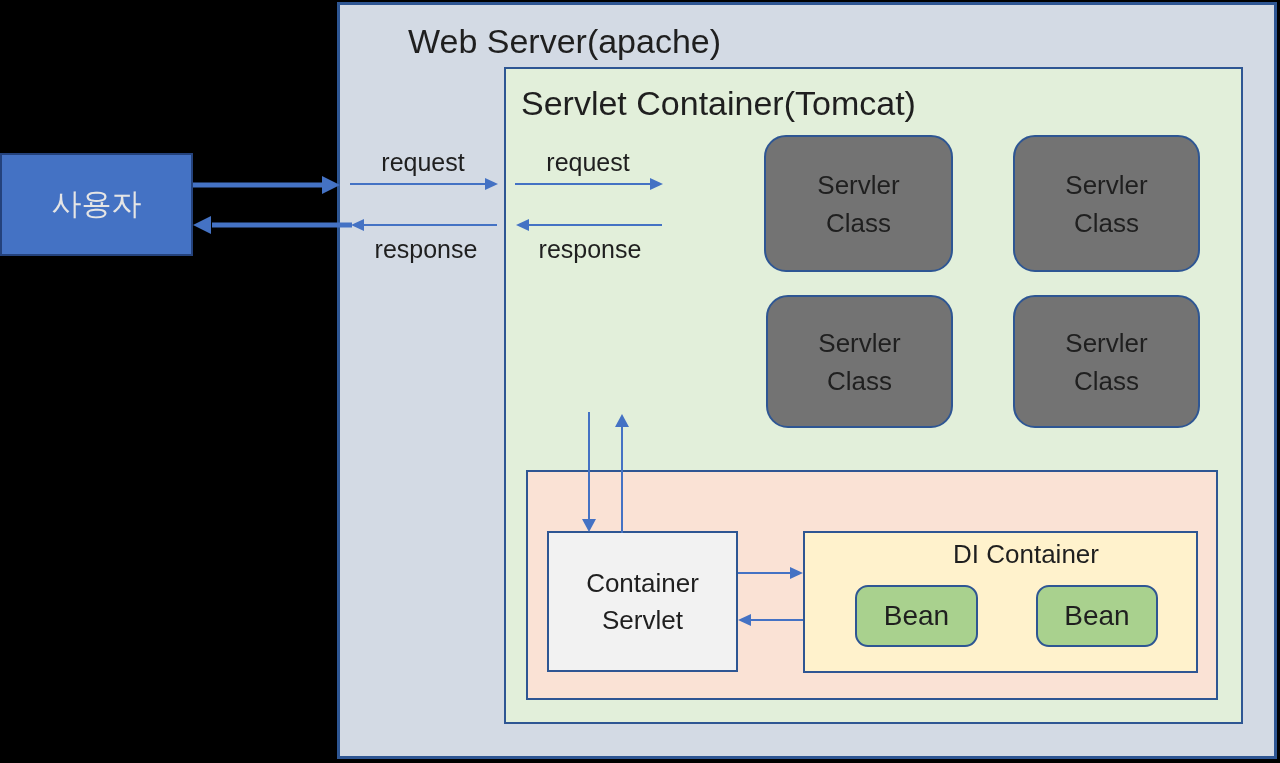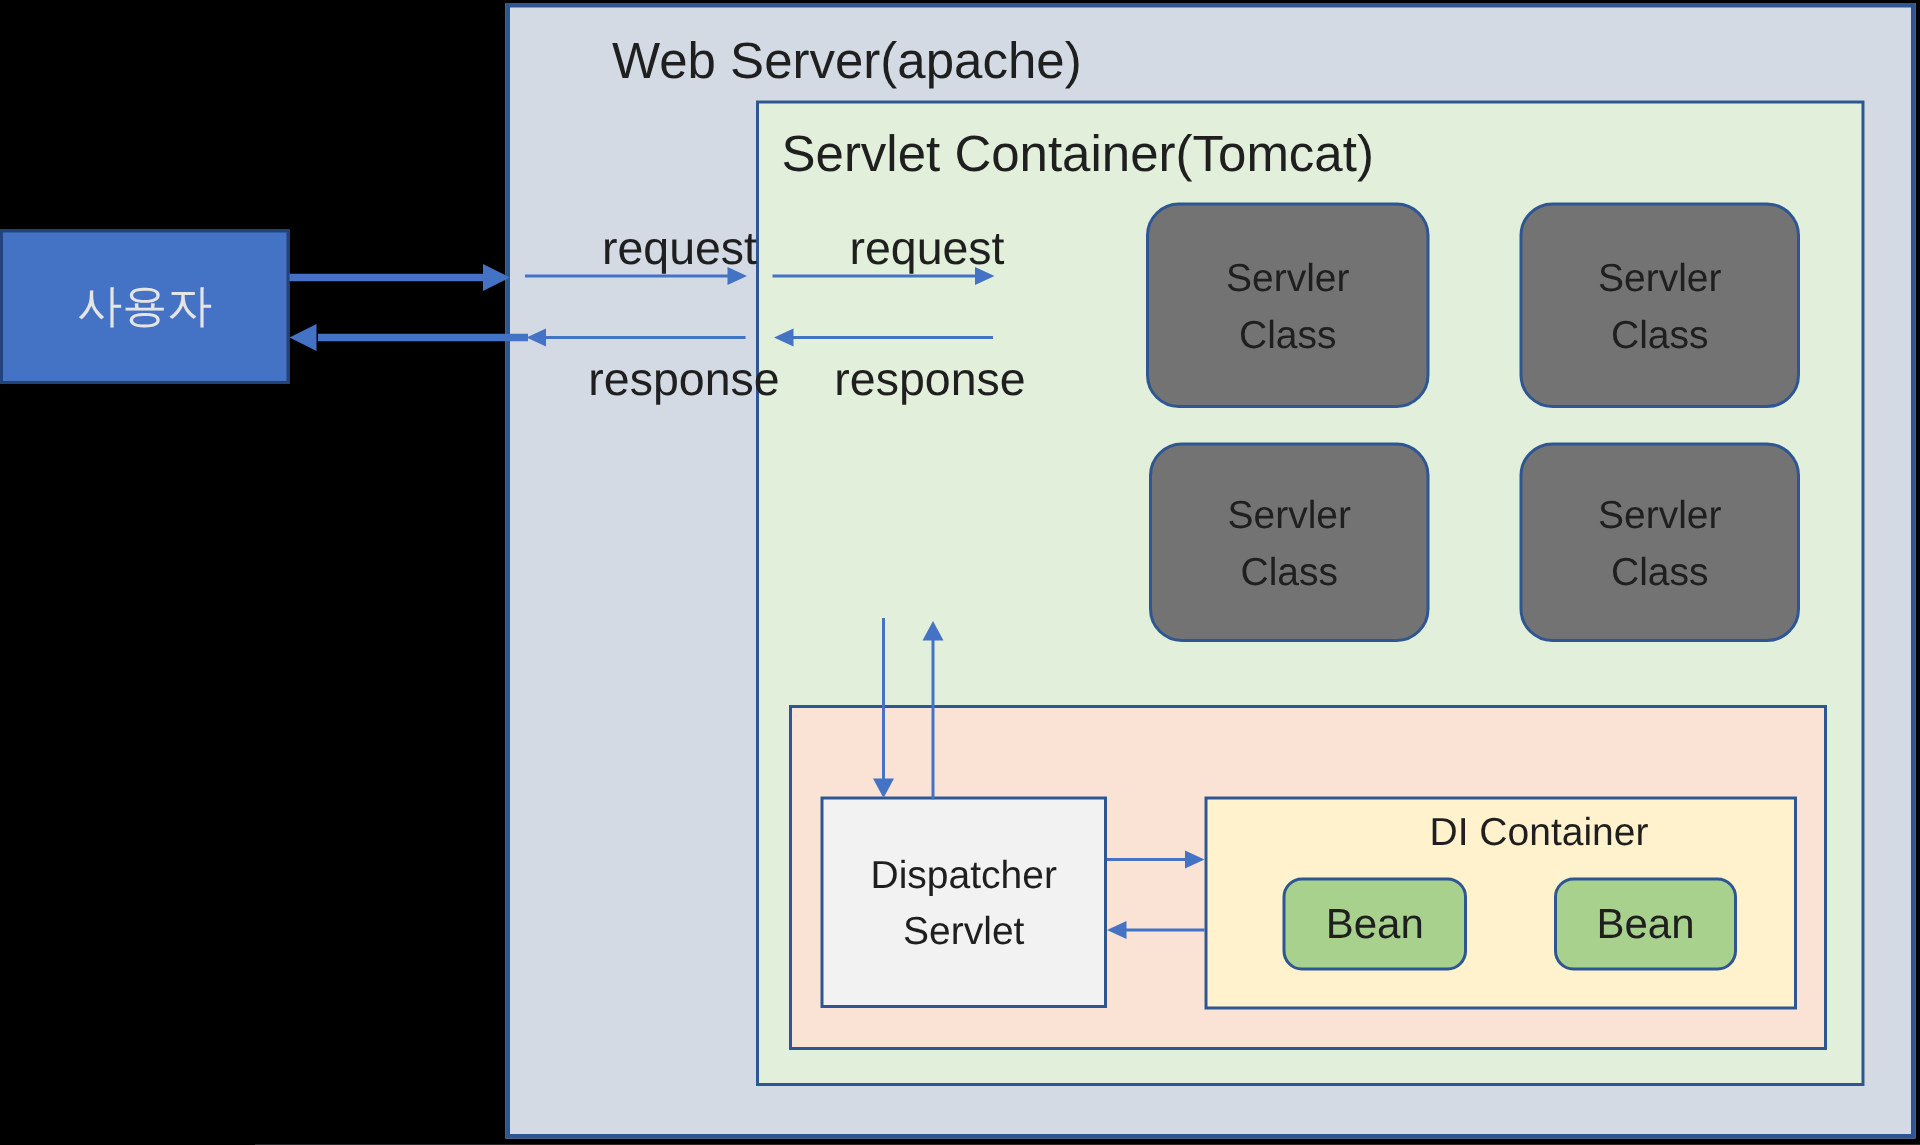--- a/index.html
+++ b/index.html
@@ -9,21 +9,21 @@
     color:#1f1f1f;overflow:hidden;
   }
   .abs{position:absolute;box-sizing:border-box;}
   .box{border:2px solid #2e5693;}
   .web-server{left:337px;top:2px;width:940px;height:757px;background:#d3dae4;border:3px solid #2e5693;}
   .ws-title{left:368px;top:22px;font-size:34px;margin-left:40px;}
   .servlet-container{left:504px;top:67px;width:739px;height:657px;background:#e2efda;}
   .sc-title{left:521px;top:84px;font-size:34px;}
   .user-box{left:0;top:153px;width:193px;height:103px;background:#4472c4;border:2px solid #24427c;
     display:flex;align-items:center;justify-content:center;color:#e5e5e5;font-size:30px;}
-  .flow-label{font-size:31px;transform:translateX(-50%);white-space:nowrap;margin-left:30px;}
+  .flow-label{font-size:25px;transform:translateX(-50%);white-space:nowrap;}
   .sclass{background:#737373;border-radius:22px;display:flex;align-items:center;justify-content:center;
     text-align:center;font-size:26px;line-height:38px;white-space:pre-line;}
   .sclass-a{left:764px;top:135px;width:189px;height:137px;}
   .sclass-b{left:1013px;top:135px;width:187px;height:137px;}
   .sclass-c{left:766px;top:295px;width:187px;height:133px;}
   .sclass-d{left:1013px;top:295px;width:187px;height:133px;}
   .spring-box{left:526px;top:470px;width:692px;height:230px;background:#fae2d5;}
   .spring-title{left:872px;top:486px;font-size:26px;transform:translateX(-50%);white-space:nowrap;}
   .dispatcher{left:547px;top:531px;width:191px;height:141px;background:#f2f2f2;
     display:flex;align-items:center;justify-content:center;text-align:center;
@@ -63,21 +63,21 @@
 Class</div>
   <div class="abs box sclass sclass-b">Servler
 Class</div>
   <div class="abs box sclass sclass-c">Servler
 Class</div>
   <div class="abs box sclass sclass-d">Servler
 Class</div>
 
   <div class="abs box spring-box"></div>
 
-  <div class="abs box dispatcher">Dispatcher
+  <div class="abs box dispatcher">Container
 Servlet</div>
 
   <div class="abs box di-box"></div>
   <div class="abs di-title">DI Container</div>
 
   <div class="abs box bean bean-1">Bean</div>
   <div class="abs box bean bean-2">Bean</div>
 
   <svg class="arrows" viewBox="0 0 1280 763">
     <g>

